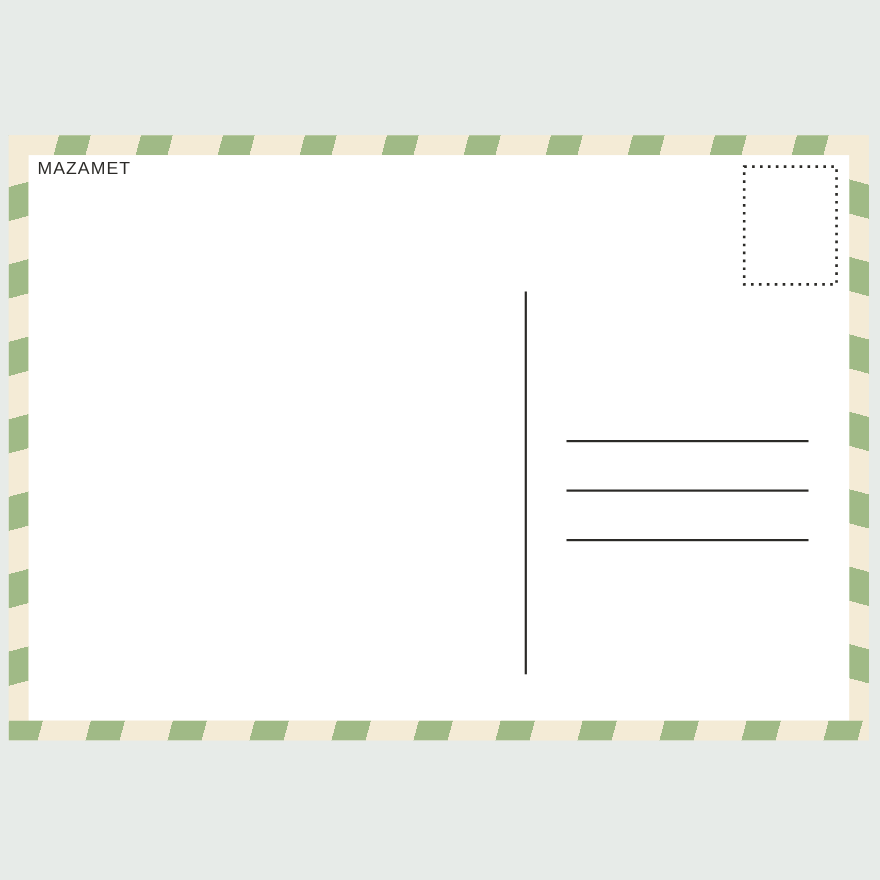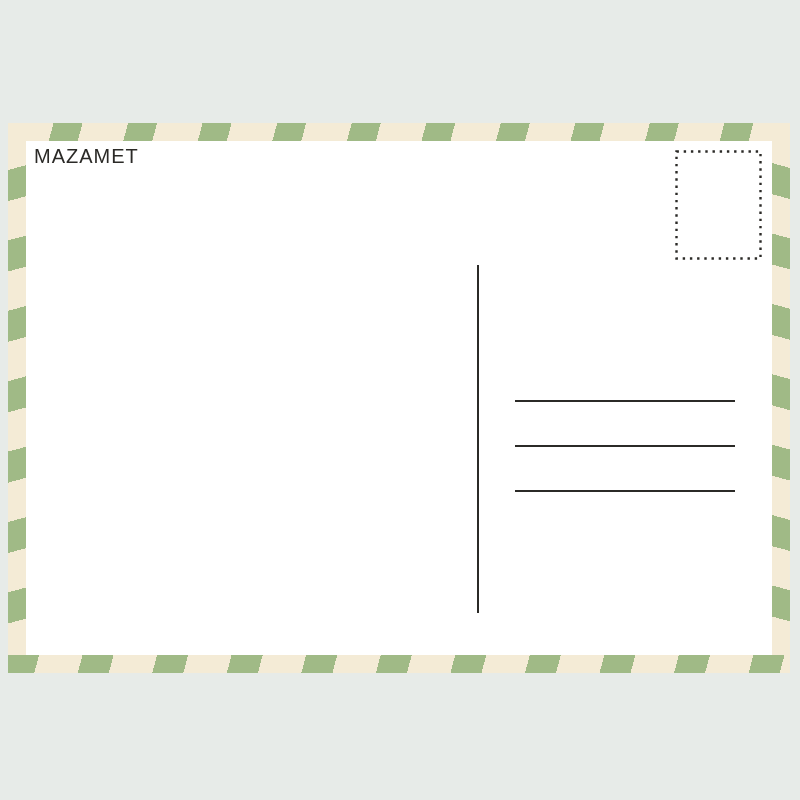--- a/index.html
+++ b/index.html
@@ -52,21 +52,21 @@
   }
   .inner-panel {
     position: absolute;
     left: 18px; top: 18px; right: 18px; bottom: 18px;
     background: var(--panel, #ffffff);
   }
   .location-title {
     position: absolute;
     left: 26px;
     top: 23px;
-    font-size: 20px;
+    font-size: 16px;
     line-height: 1;
     letter-spacing: 1px;
     font-weight: 500;
     color: var(--ink, #2b2a27);
     white-space: nowrap;
   }
   .stamp-box {
     position: absolute;
     left: 667px;
     top: 27px;

